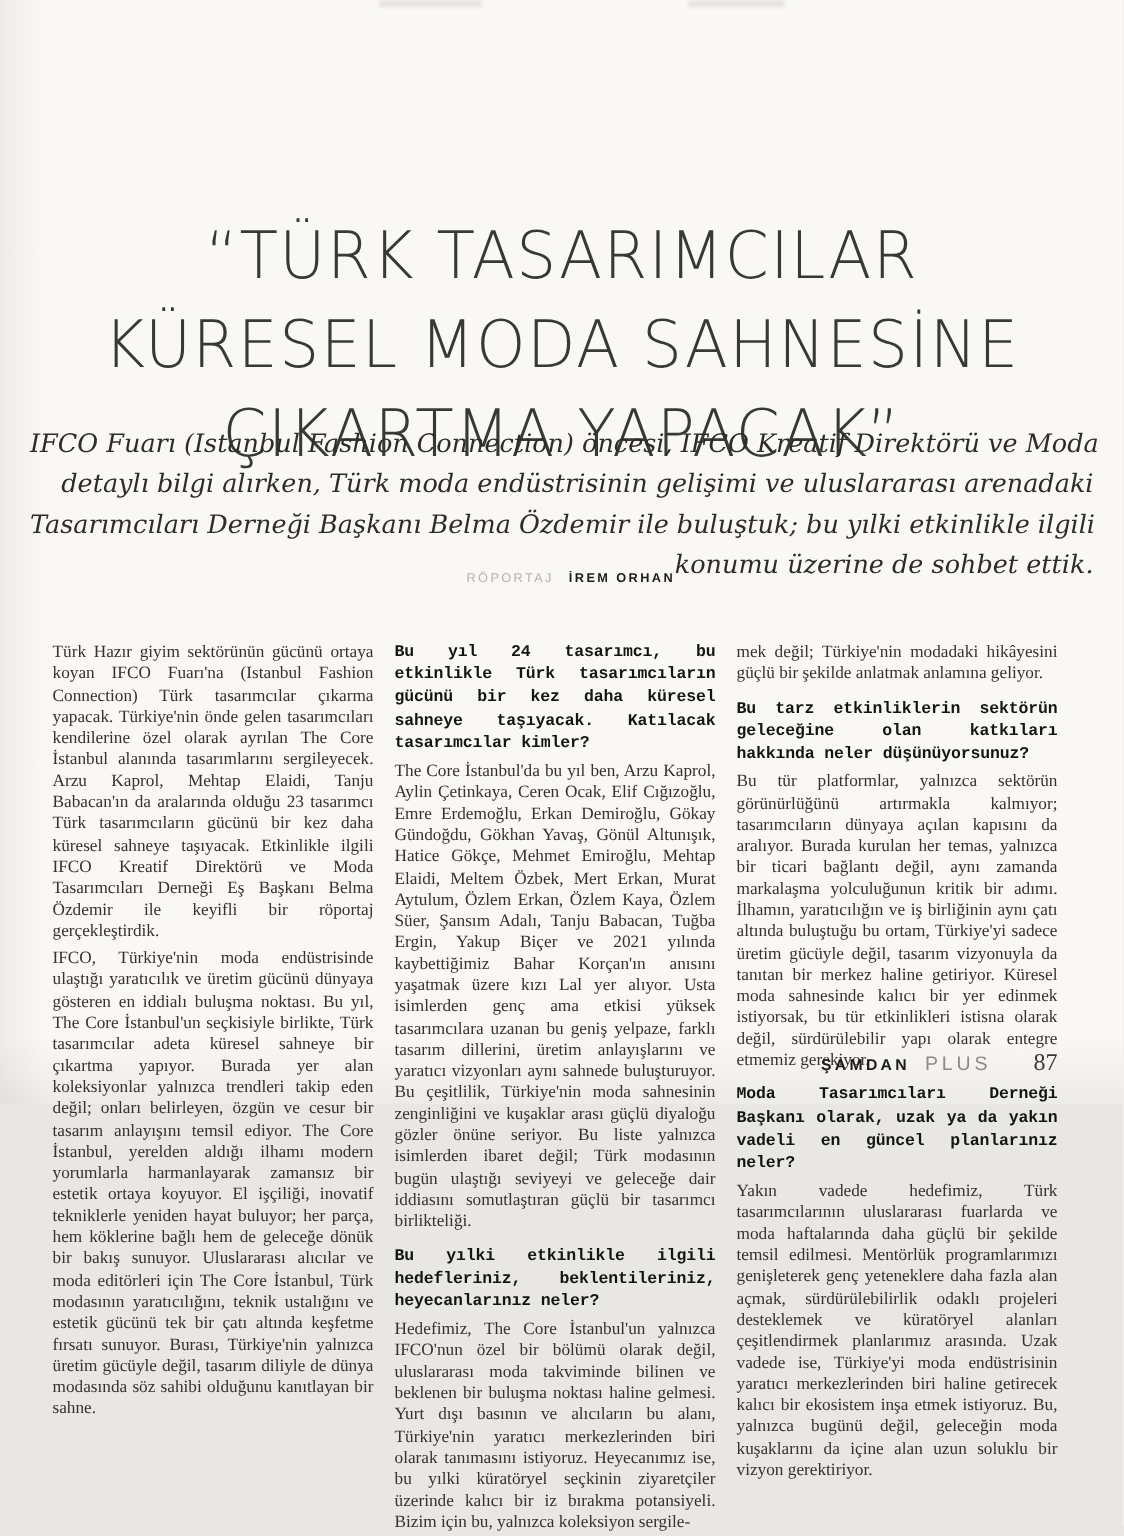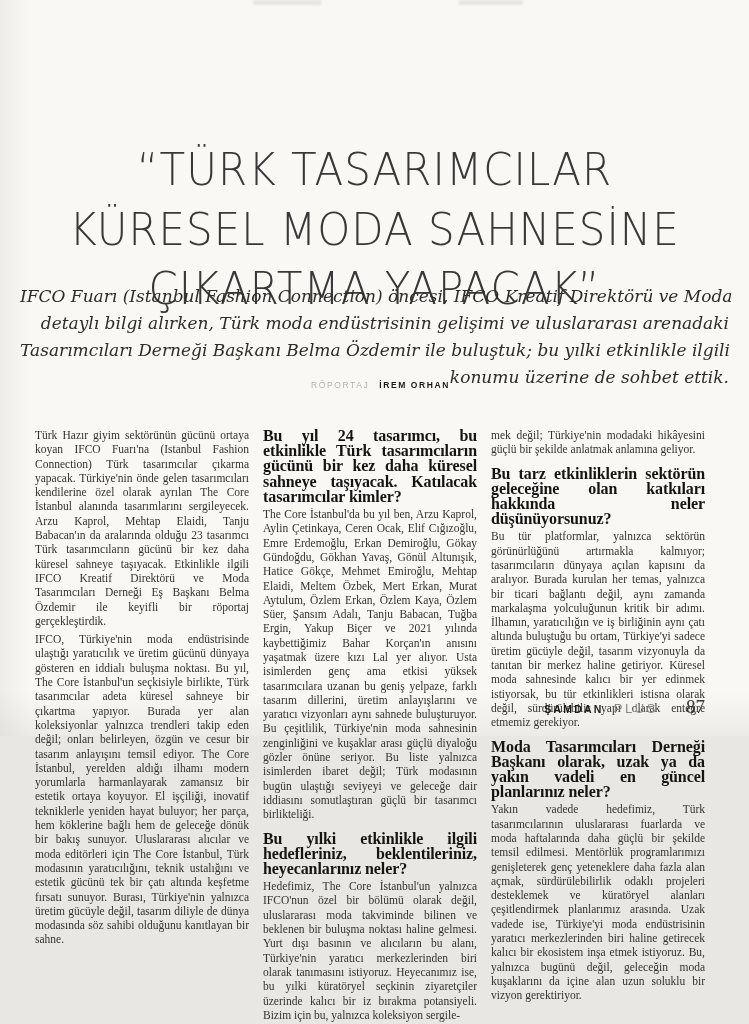--- a/index.html
+++ b/index.html
@@ -56,23 +56,23 @@
   }
   .col{width:214px;box-sizing:border-box;}
   .para{
     font-family:"Liberation Serif",serif;
     font-size:11.5px;line-height:14.3px;
     text-align:justify;
     margin:0 0 4px 0;
     color:#35322c;
   }
   .question{
-    font-family:Liberation Serif, serif;
+    font-family:Liberation Mono, monospace;
     font-weight:700;
-    font-size:16px;line-height:15.2px;
+    font-size:11px;line-height:15.2px;
     text-align:justify;
     letter-spacing:-0.1px;
     margin:9px 0 3px 0;
     color:#141413;
   }
   .col > .question:first-child{margin-top:0;}
 
   .footer{
     position:absolute;right:44px;bottom:18px;
     display:flex;align-items:baseline;gap:10px;text-align:right;
@@ -80,21 +80,21 @@
   .footer .mag-name{
     font-family:"Liberation Sans",sans-serif;font-weight:700;
     font-size:10.5px;letter-spacing:2.2px;color:#1c1b19;
   }
   .footer .mag-plus{
     font-family:"Liberation Sans",sans-serif;font-weight:400;
     font-size:13px;letter-spacing:2.6px;color:#8d8a84;
   }
   .footer .page-number{
     font-family:"Liberation Serif",serif;
-    font-size:19px;color:#3a3733;margin-left:18px;
+    font-size:16px;color:#3a3733;margin-left:18px;
   }
 </style>
 </head>
 <body>
 
 <div class="page">
 
   <div class="artifact a1"></div>
   <div class="artifact a2"></div>
 

